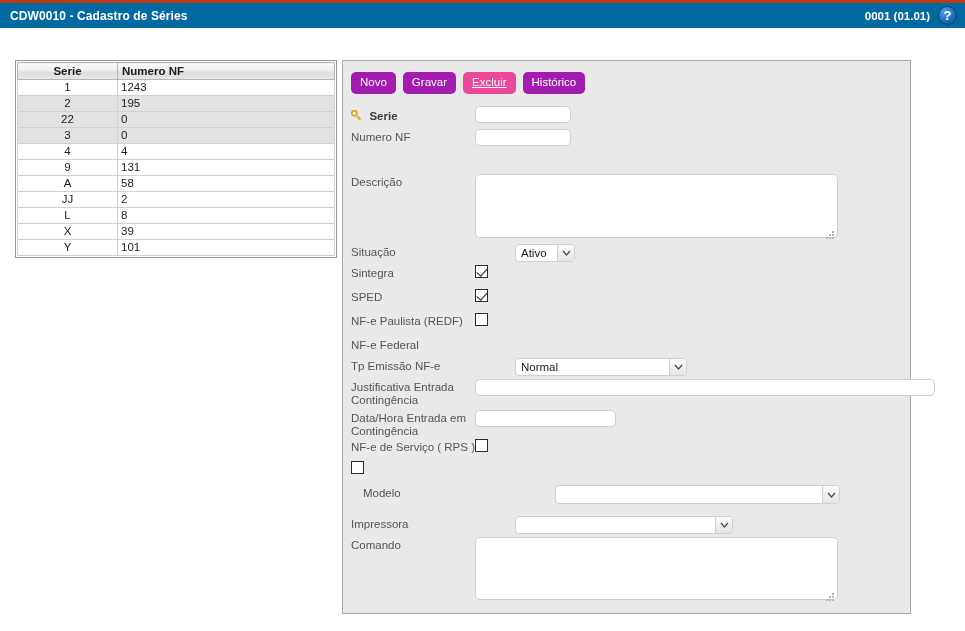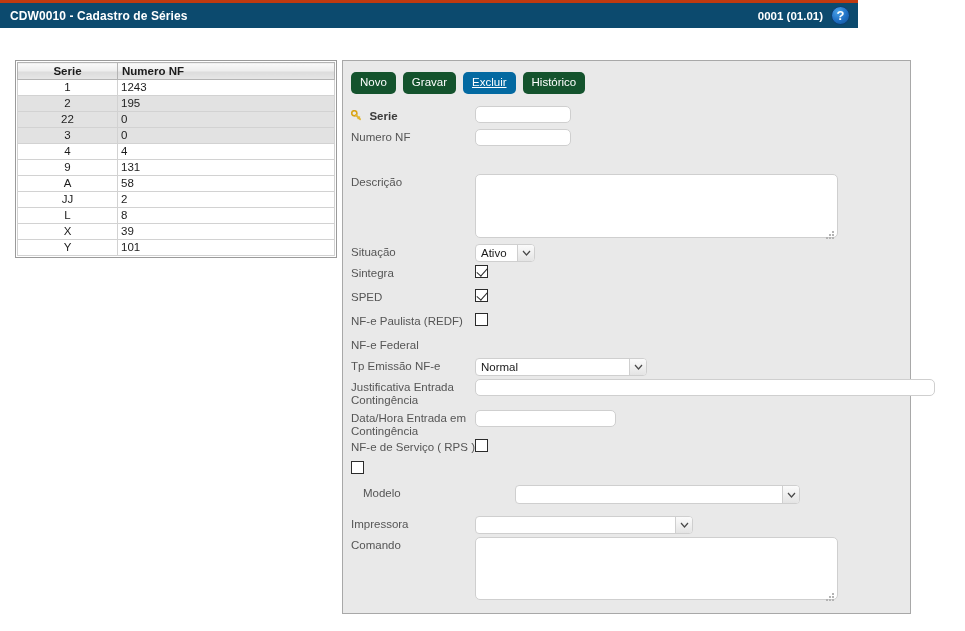--- a/index.html
+++ b/index.html
@@ -7,22 +7,22 @@
     margin: 0; padding: 0;
     width: 965px; height: 631px;
     background: #ffffff;
     font-family: "Liberation Sans", sans-serif;
     overflow: hidden;
   }
 
   
   #titlebar {
     position: absolute; left: 0; top: 0;
-    width: 858px; height: 28px;
-    background: #0c4a6e;
+    width: 965px; height: 28px;
+    background: #0369a1;
     border-top: 3px solid #c03a10;
     display: flex; align-items: center;
   }
   #title-text {
     color: #ffffff;
     font-size: 12px;
     font-weight: bold;
     margin-left: 10px;
     letter-spacing: .1px;
     white-space: nowrap;
@@ -105,22 +105,22 @@
     font-family: "Liberation Sans", sans-serif;
     font-size: 11.5px;
     color: #ffffff;
     border: none;
     border-radius: 5px;
     padding: 4px 9px 5px;
     cursor: pointer;
     line-height: 1.1;
     white-space: nowrap;
   }
-  .btn.dark { background: #14532d; }
-  .btn.danger { background: #0369a1; text-decoration: underline; }
+  .btn.dark { background: #a21caf; }
+  .btn.danger { background: #ec4899; text-decoration: underline; }
 
   
   .frow {
     position: absolute;
     display: flex;
     align-items: flex-start;
   }
   .lbl {
     font-size: 11.5px;
     color: #555555;
@@ -168,20 +168,21 @@
   .sel-box {
     background: #ffffff;
     border: 1px solid #cfcfcf;
     border-radius: 4px;
     height: 18px;
     display: flex; align-items: center;
     font-size: 11.5px;
     color: #1a1a1a;
     cursor: pointer;
     overflow: hidden;
+    margin-left: 40px;
   }
   .sel-box .sv {
     flex: 1 1 auto;
     padding: 0 5px;
     white-space: nowrap;
     overflow: hidden;
     line-height: 16px;
   }
   .sel-box .sarrow {
     flex: 0 0 auto;

